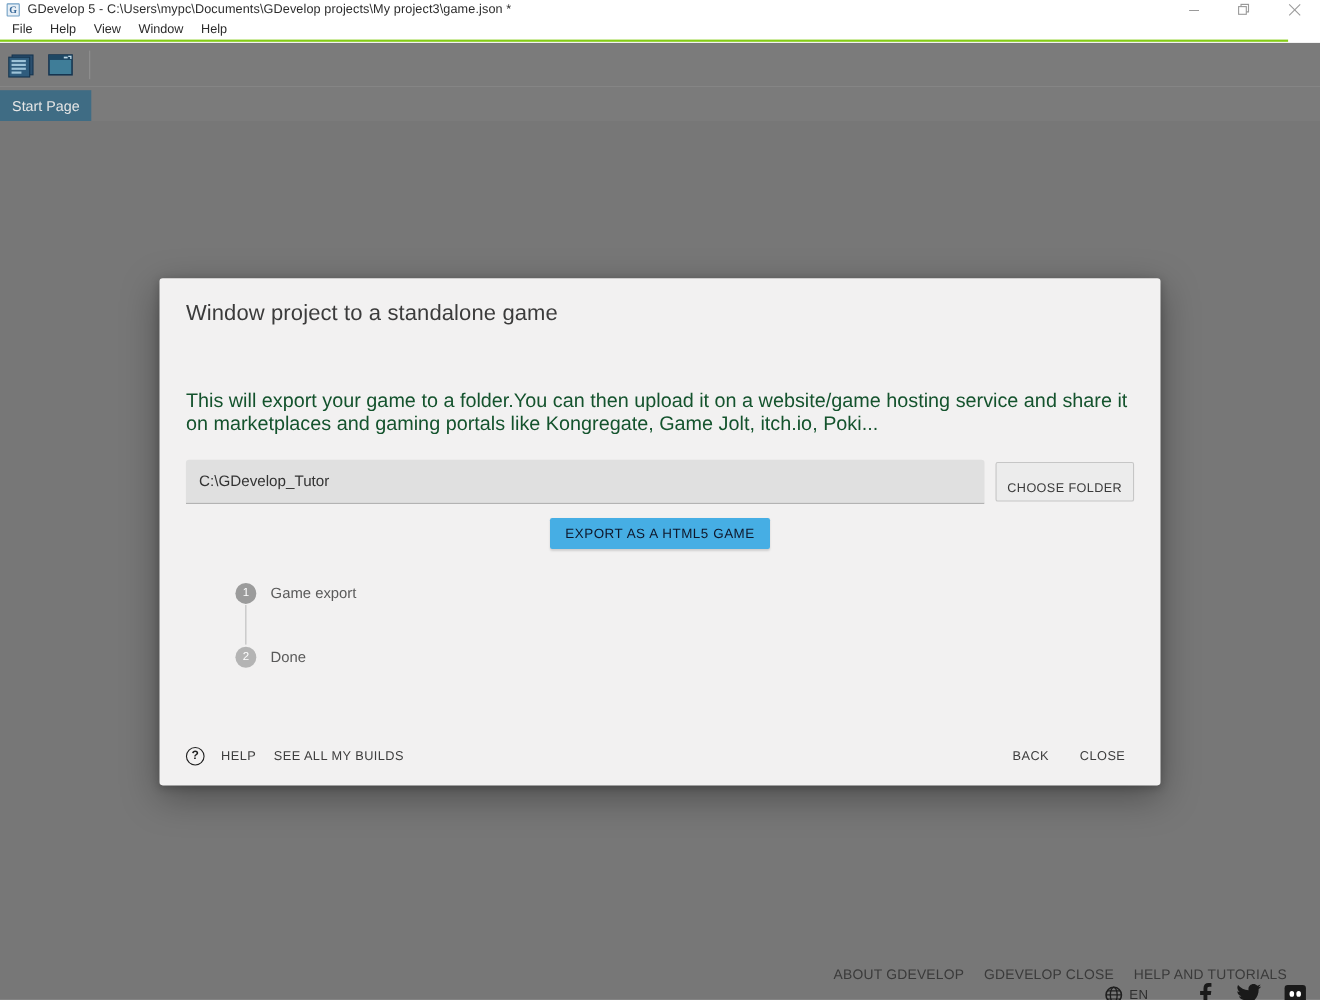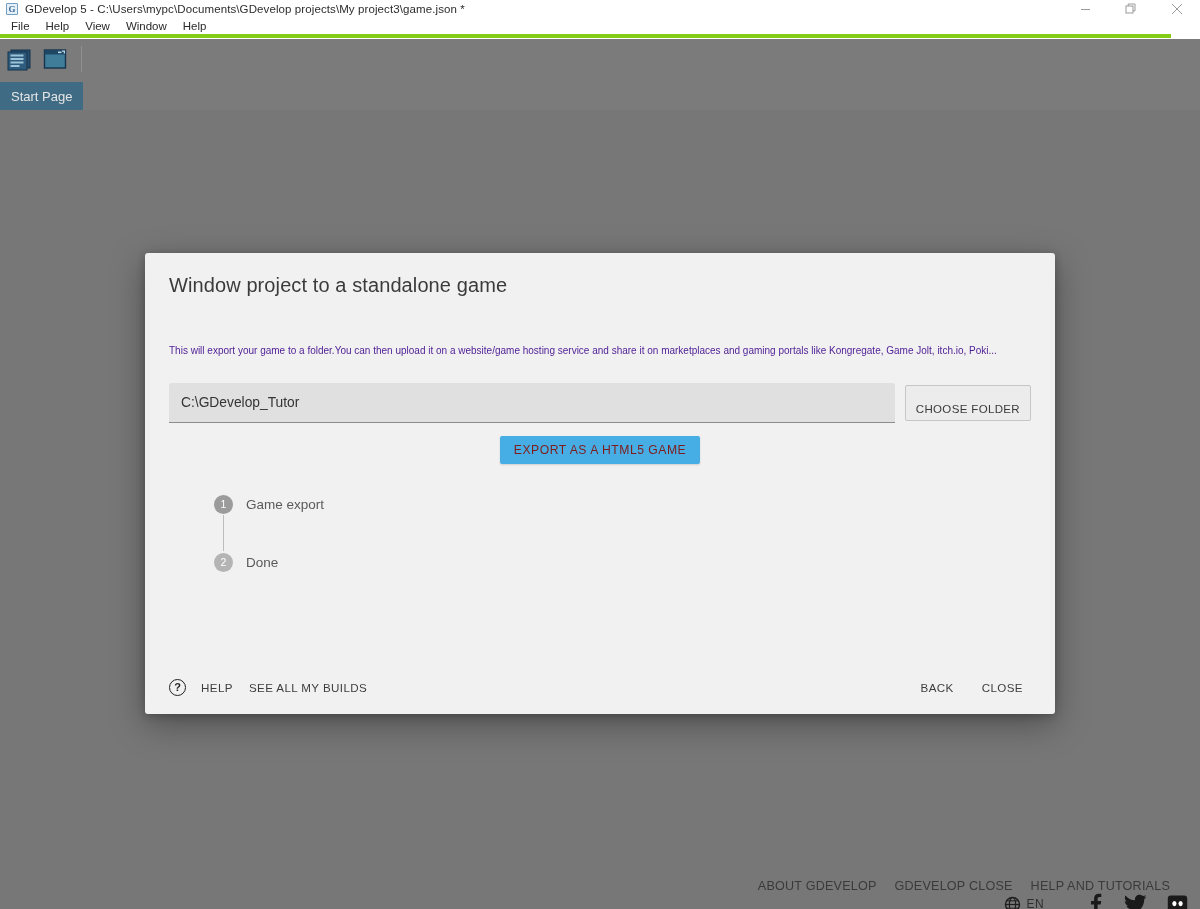--- a/index.html
+++ b/index.html
@@ -35,21 +35,21 @@
     width: 46px; height: 18px; display: flex;
     align-items: center; justify-content: center;
     color: #9a9a9a;
   }
   .win-btn svg { display: block; }
 
   
   .menubar {
     position: absolute; top: 18px; left: 0; width: 1171px; height: 20px;
     background: #ffffff; display: flex; align-items: center;
-    padding-left: 3px; border-bottom: 4px solid #84cc16;
+    padding-left: 3px; border-bottom: 2px solid #84cc16;
   }
   .menu-item {
     font-size: 11.5px; color: #2a2a2a; padding: 2px 8px; cursor: default;
   }
 
   
   .toolbar {
     position: absolute; top: 39px; left: 0; width: 1200px; height: 40px;
     background: #7b7b7b; display: flex; align-items: center;
     padding-left: 3px;
@@ -88,22 +88,22 @@
     display: flex; flex-direction: column;
   }
   .dlg-title {
     font-size: 20px; color: #3b3b3b; font-weight: 400;
     padding: 21px 24px 0 24px; letter-spacing: 0.1px;
   }
   .dlg-body {
     padding: 0 24px; flex: 1 1 auto; position: relative;
   }
   .dlg-desc {
-    margin-top: 43px;
-    font-size: 10px; color: #4c1d95; line-height: 21px;
+    margin-top: 57px;
+    font-size: 18px; color: #14532d; line-height: 21px;
     max-width: 868px;
   }
   .path-row {
     display: flex; align-items: flex-start; margin-top: 22px;
   }
   .path-input {
     width: 742px; height: 40px; background: #e0e0e0;
     border: none; border-bottom: 1px solid #8d8d8d;
     border-radius: 3px 3px 0 0;
     font-family: "Liberation Sans", sans-serif;
@@ -116,21 +116,21 @@
     background: #ececec; border: 1px solid #c6c6c6; border-radius: 2px;
     font-family: "Liberation Sans", sans-serif;
     font-size: 11.5px; color: #3a3a3a; letter-spacing: 0.35px;
     cursor: pointer; white-space: nowrap;
   }
   .export-row {
     display: flex; justify-content: center; margin-top: 13px;
   }
   .export-btn {
     background: #46aee4; border: none; border-radius: 2px;
-    color: #7f1d1d; font-family: "Liberation Sans", sans-serif;
+    color: #0f172a; font-family: "Liberation Sans", sans-serif;
     font-size: 12.2px; letter-spacing: 0.5px;
     height: 28px; padding: 0 14px; cursor: pointer;
     box-shadow: 0 1px 2px rgba(0,0,0,0.14);
   }
 
   
   .stepper { margin-top: 29px; margin-left: 45px; }
   .step { display: flex; align-items: center; height: 22px; }
   .step-circle {
     width: 19px; height: 19px; border-radius: 50%;

